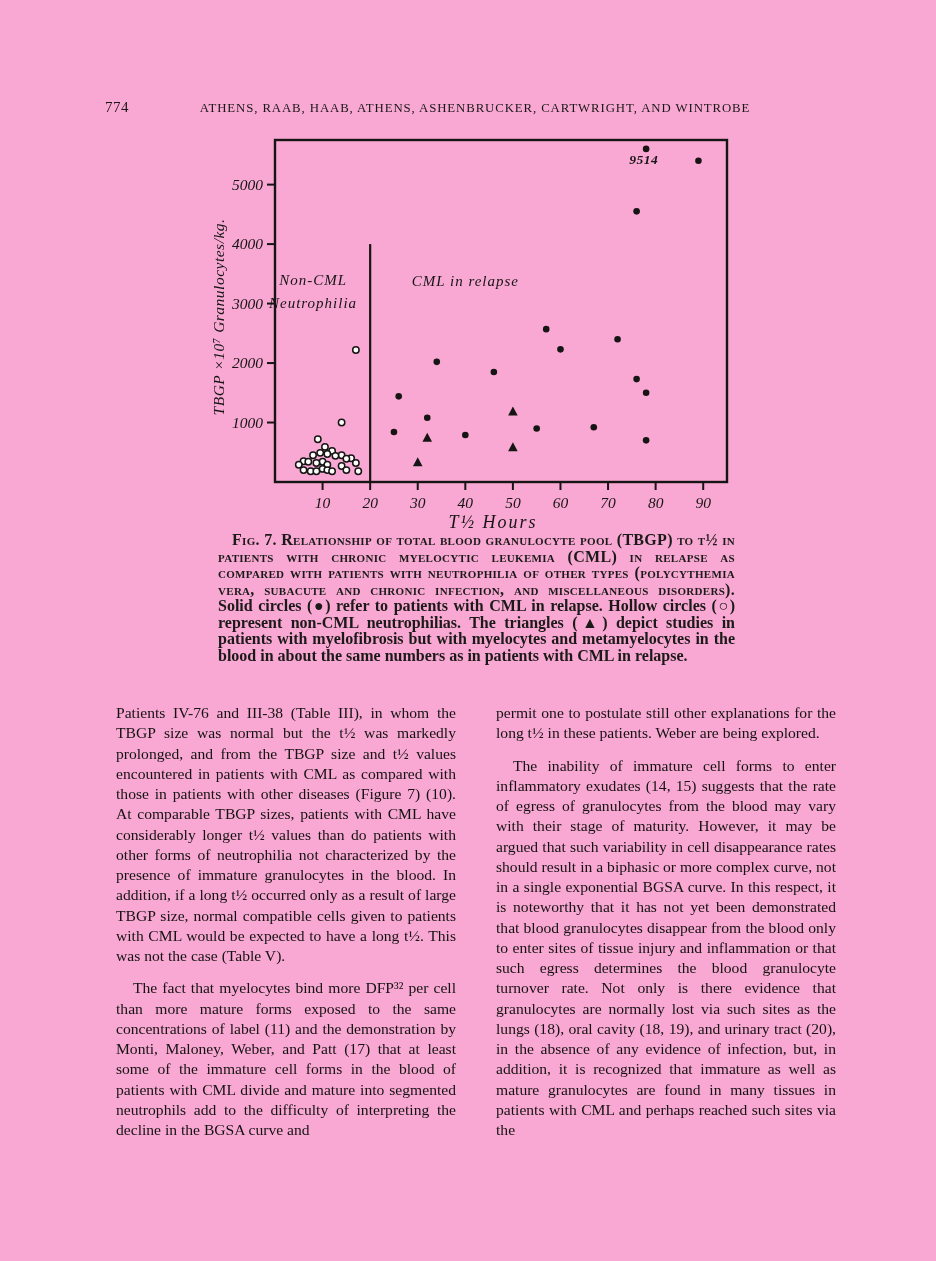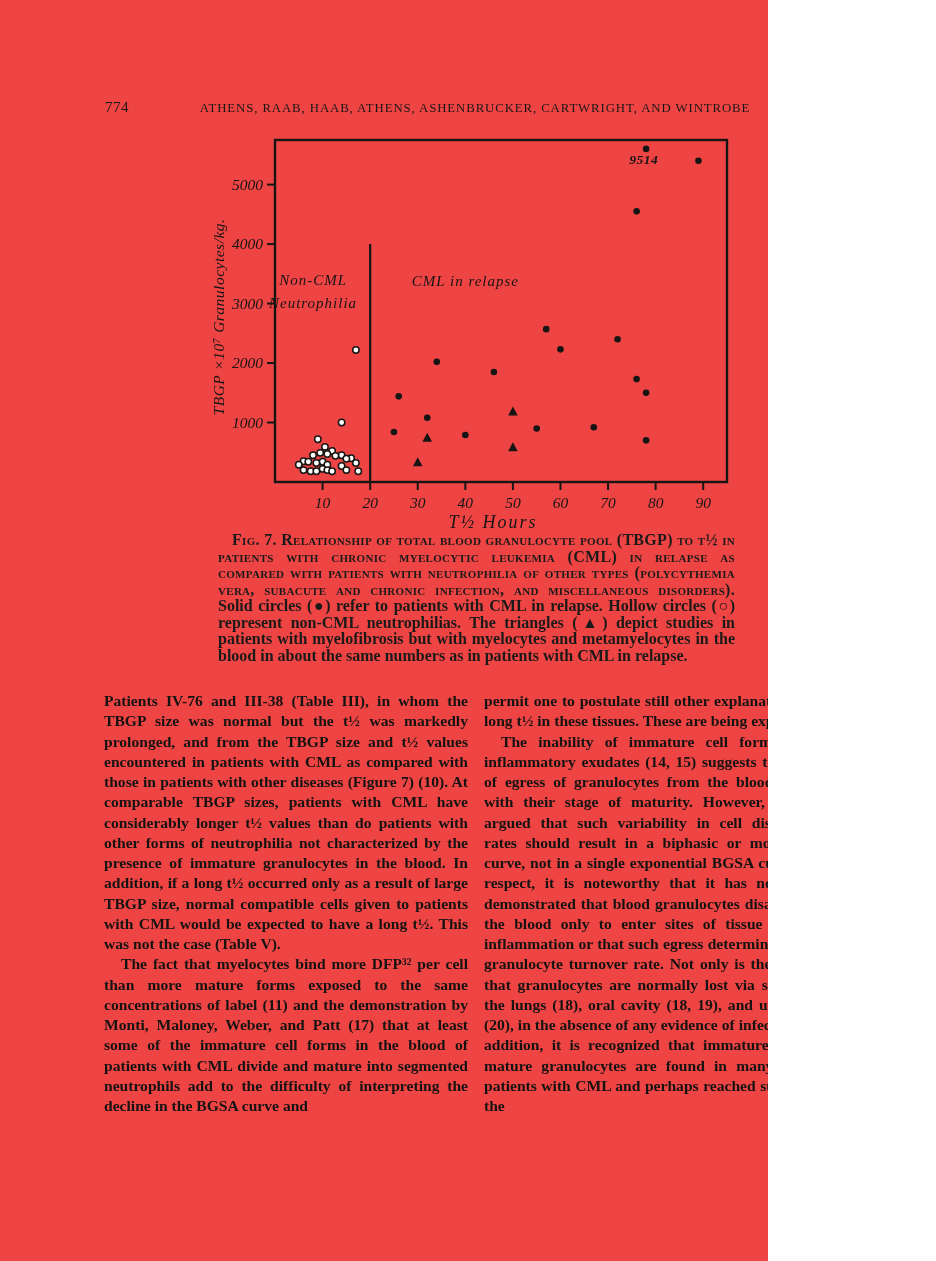--- a/index.html
+++ b/index.html
@@ -1,19 +1,19 @@
 <!DOCTYPE html>
 <html><head>
 <meta charset="utf-8">
 <style>
   html,body { margin:0; padding:0; }
   body { background:#ffffff; }
   .page {
-    position:relative; width:768px; height:1261px;
-    background:#ef4444; color:#181716;
+    position:relative; width:936px; height:1261px;
+    background:#f9a8d4; color:#181716;
     font-family:"Liberation Serif", serif;
     overflow:hidden;
   }
   
   .running-header { position:absolute; top:99px; left:0; width:100%; height:22px; }
   .page-number { position:absolute; left:105px; top:0; font-size:15px; letter-spacing:0.5px; }
   .running-head { position:absolute; left:185px; top:2px; width:580px; text-align:center;
     font-size:12.8px; letter-spacing:0.9px; white-space:nowrap; }
   
   .figure-wrap { position:absolute; left:208px; top:132px; width:535px; height:400px; }
@@ -22,21 +22,21 @@
     position:absolute; left:218px; top:532px; width:517px;
     font-size:16px; line-height:16.55px; text-align:justify;
     text-indent:14px; color:#1b1a18;font-weight:bold;
   }
   .fig-caption .smallcaps { font-variant:small-caps; letter-spacing:0.3px; }
   
   .col { position:absolute; top:691px; width:364px; font-size:15.6px; line-height:20.25px;
     text-align:justify; color:#141311; }
   .col-left  { left:104px; }
   .col-right { left:484px; }
-  .col p { margin:0;font-weight:bold; }
+  .col p { margin:12px; }
   .col p.indent { text-indent:17px; }
 </style>
 </head>
 <body>
 
 <div class="page">
 
   <div class="running-header">
     <span class="page-number">774</span>
     <span class="running-head">ATHENS, RAAB, HAAB, ATHENS, ASHENBRUCKER, CARTWRIGHT, AND WINTROBE</span>
@@ -145,17 +145,17 @@
   <div class="fig-caption">
     <span class="smallcaps">Fig. 7. Relationship of total blood granulocyte pool (TBGP) to t½ in patients with chronic myelocytic leukemia (CML) in relapse as compared with patients with neutrophilia of other types (polycythemia vera, subacute and chronic infection, and miscellaneous disorders).</span><span>  Solid circles (●) refer to patients with CML in relapse.  Hollow circles (○) represent non-CML neutrophilias.  The triangles (▲) depict studies in patients with myelofibrosis but with myelocytes and metamyelocytes in the blood in about the same numbers as in patients with CML in relapse.</span>
   </div>
 
   <div class="col col-left">
     <p>Patients IV-76 and III-38 (Table III), in whom the TBGP size was normal but the t½ was markedly prolonged, and from the TBGP size and t½ values encountered in patients with CML as compared with those in patients with other diseases (Figure 7) (10).  At comparable TBGP sizes, patients with CML have considerably longer t½ values than do patients with other forms of neutrophilia not characterized by the presence of immature granulocytes in the blood.  In addition, if a long t½ occurred only as a result of large TBGP size, normal compatible cells given to patients with CML would be expected to have a long t½.  This was not the case (Table V).</p>
     <p class="indent">The fact that myelocytes bind more DFP³² per cell than more mature forms exposed to the same concentrations of label (11) and the demonstration by Monti, Maloney, Weber, and Patt (17) that at least some of the immature cell forms in the blood of patients with CML divide and mature into segmented neutrophils add to the difficulty of interpreting the decline in the BGSA curve and</p>
   </div>
 
   <div class="col col-right">
-    <p>permit one to postulate still other explanations for the long t½ in these tissues.  These are being explored.</p>
+    <p>permit one to postulate still other explanations for the long t½ in these patients.  Weber are being explored.</p>
     <p class="indent">The inability of immature cell forms to enter inflammatory exudates (14, 15) suggests that the rate of egress of granulocytes from the blood may vary with their stage of maturity.  However, it may be argued that such variability in cell disappearance rates should result in a biphasic or more complex curve, not in a single exponential BGSA curve.  In this respect, it is noteworthy that it has not yet been demonstrated that blood granulocytes disappear from the blood only to enter sites of tissue injury and inflammation or that such egress determines the blood granulocyte turnover rate.  Not only is there evidence that granulocytes are normally lost via such sites as the lungs (18), oral cavity (18, 19), and urinary tract (20), in the absence of any evidence of infection, but, in addition, it is recognized that immature as well as mature granulocytes are found in many tissues in patients with CML and perhaps reached such sites via the</p>
   </div>
 
 </div>
 
 </body></html>

